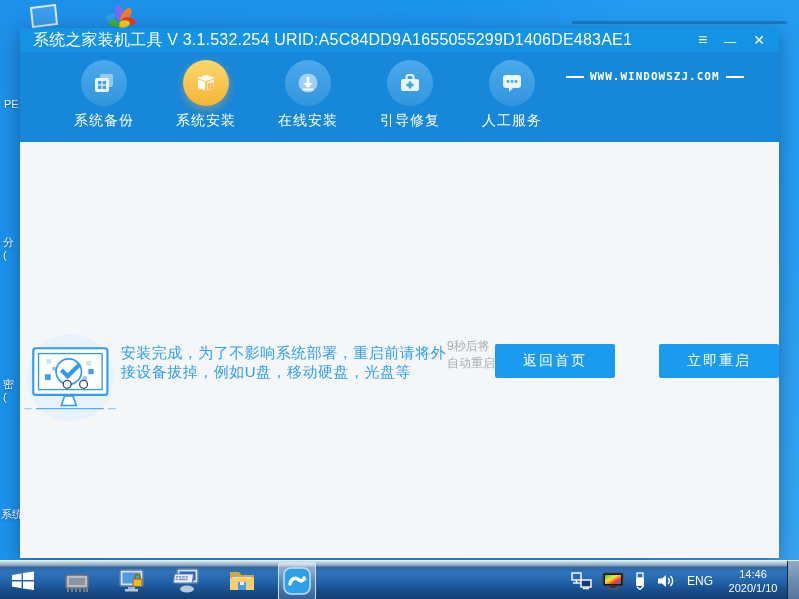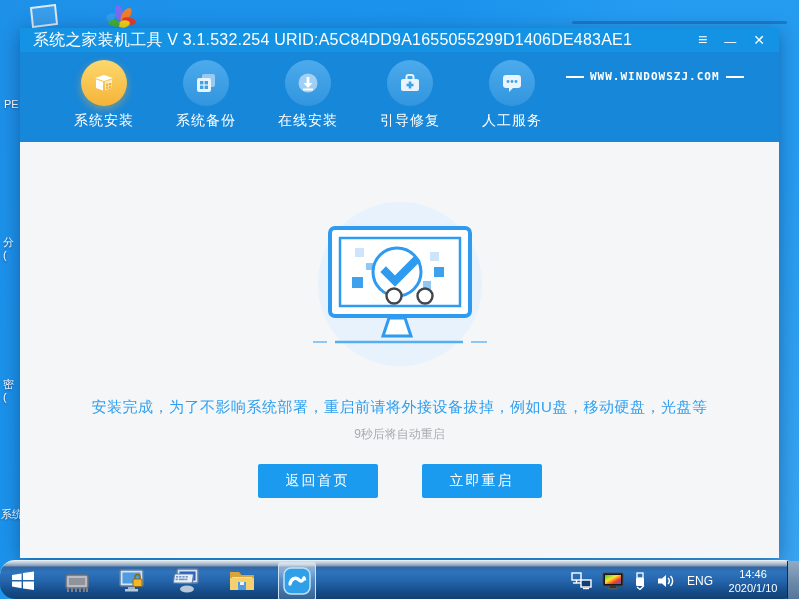--- a/index.html
+++ b/index.html
@@ -41,32 +41,32 @@
   .logo { position:absolute; left:540px; top:12px; width:210px; color:#fff; }
   .logo-row { display:flex; align-items:flex-end; }
   .logo-brand { font-size:31px; font-weight:bold; letter-spacing:2px; line-height:34px; }
   .logo-tag { font-size:12px; margin:0 0 3px 6px; letter-spacing:1px; }
   .logo-site { margin-top:6px; display:flex; align-items:center; font-family:"DejaVu Sans Mono",monospace;
     font-size:11px; font-weight:bold; letter-spacing:1px; }
   .logo-site .dash { flex:1 1 auto; height:2px; background:#fff; margin:0 6px; max-width:18px; }
 
   
   .content { position:relative; height:416px; background:#f4f6f8; display:flex;
-    flex-direction:column; align-items:center; }
+    flex-direction:row; align-items:center; }
   .illustration { margin-top:58px; }
   .message { margin-top:26px; color:#2f9ff0; font-size:15px; letter-spacing:.5px; }
   .countdown { margin-top:9px; color:#a9abae; font-size:12px; }
   .btn-row { margin-top:21px; display:flex; gap:44px;align-items:flex-end; }
   .btn { width:120px; height:34px; background:#1b9bef; color:#fff; border:none; font-size:14px;
     letter-spacing:2px; border-radius:2px; cursor:pointer; font-family:inherit; }
 
   
   .taskbar { position:absolute; left:0; bottom:0; width:799px; height:39px;
     background:linear-gradient(180deg,#d9e2ec 0,#a9bacd 3px,#7d95b3 5px,#30659f 6px,#2e74bd 11px,#2363a9 55%,#164c89 80%,#123f72 100%);
-    border-top:1px solid #e8eef5;border-radius:15px; }
+    border-top:1px solid #e8eef5; }
   .tb-icon { position:absolute; top:3px; width:34px; height:34px; display:flex;
     align-items:center; justify-content:center; cursor:pointer; }
   .tb-active { position:absolute; left:278px; top:1px; width:38px; height:38px;
     background:linear-gradient(180deg,rgba(255,255,255,.55),rgba(190,215,240,.35) 45%,rgba(120,165,210,.35));
     border:1px solid #cfe0ef; border-radius:2px; display:flex; align-items:center; justify-content:center; cursor:pointer; }
   .tray { position:absolute; right:17px; top:0; height:39px; display:flex; align-items:center; gap:9px; }
   .tray-lang { color:#fff; font-size:12px; margin:0 2px; cursor:pointer; }
   .tray-clock { color:#fff; font-size:11px; text-align:center; line-height:14px; cursor:pointer; min-width:58px; }
   .show-desktop { position:absolute; right:0; top:0; width:12px; height:39px;
     border-left:1px solid #0d2b4e; background:linear-gradient(180deg,#93aac4,#6d8cab 50%,#55749a); cursor:pointer; }
@@ -104,47 +104,47 @@
       <span class="win-controls">
         <span class="ctl-menu">≡</span>
         <span class="ctl-min">—</span>
         <span class="ctl-close">✕</span>
       </span>
     </div>
 
     <div class="navbar">
       <div class="nav-items">
 
+        <div class="nav-item">
+          <div class="nav-circle">
+            <svg width="24" height="24" viewBox="0 0 24 24">
+              <rect x="8" y="3" width="13" height="13" rx="2" fill="rgba(255,255,255,.45)"></rect>
+              <rect x="3" y="7" width="14" height="14" rx="2" fill="#e9f4fc"></rect>
+              <rect x="6" y="10" width="3.4" height="3.4" fill="#3ea2e6"></rect>
+              <rect x="10.6" y="10" width="3.4" height="3.4" fill="#3ea2e6"></rect>
+              <rect x="6" y="14.6" width="3.4" height="3.4" fill="#3ea2e6"></rect>
+              <rect x="10.6" y="14.6" width="3.4" height="3.4" fill="#3ea2e6"></rect>
+            </svg>
+          </div>
+          <span class="nav-label">系统备份</span>
+        </div>
+
         <div class="nav-item active">
           <div class="nav-circle">
             <svg width="24" height="24" viewBox="0 0 24 24">
               <polygon points="3,7 12,4 21,7 12,10" fill="#fff"></polygon>
               <path d="M4 8.5 L4 17 L11 19.5 L11 10.8 Z" fill="#fff"></path>
               <path d="M20 8.5 L20 17 L13 19.5 L13 10.8 Z" fill="#fdebc3"></path>
               <rect x="14" y="12.5" width="2.4" height="2.4" fill="#f5b437"></rect>
               <rect x="17" y="12" width="2.4" height="2.4" fill="#f5b437"></rect>
               <rect x="14" y="15.6" width="2.4" height="2.4" fill="#f5b437"></rect>
               <rect x="17" y="15.1" width="2.4" height="2.4" fill="#f5b437"></rect>
             </svg>
           </div>
           <span class="nav-label">系统安装</span>
-        </div>
-
-        <div class="nav-item">
-          <div class="nav-circle">
-            <svg width="24" height="24" viewBox="0 0 24 24">
-              <rect x="8" y="3" width="13" height="13" rx="2" fill="rgba(255,255,255,.45)"></rect>
-              <rect x="3" y="7" width="14" height="14" rx="2" fill="#e9f4fc"></rect>
-              <rect x="6" y="10" width="3.4" height="3.4" fill="#3ea2e6"></rect>
-              <rect x="10.6" y="10" width="3.4" height="3.4" fill="#3ea2e6"></rect>
-              <rect x="6" y="14.6" width="3.4" height="3.4" fill="#3ea2e6"></rect>
-              <rect x="10.6" y="14.6" width="3.4" height="3.4" fill="#3ea2e6"></rect>
-            </svg>
-          </div>
-          <span class="nav-label">系统备份</span>
         </div>
 
         <div class="nav-item">
           <div class="nav-circle">
             <svg width="24" height="24" viewBox="0 0 24 24">
               <circle cx="12" cy="12" r="9.5" fill="rgba(255,255,255,.5)"></circle>
               <rect x="10.6" y="6" width="2.8" height="7" fill="#fff"></rect>
               <polygon points="7.5,12 16.5,12 12,17" fill="#fff"></polygon>
               <rect x="7" y="17.5" width="10" height="2" fill="#fff"></rect>
             </svg>

